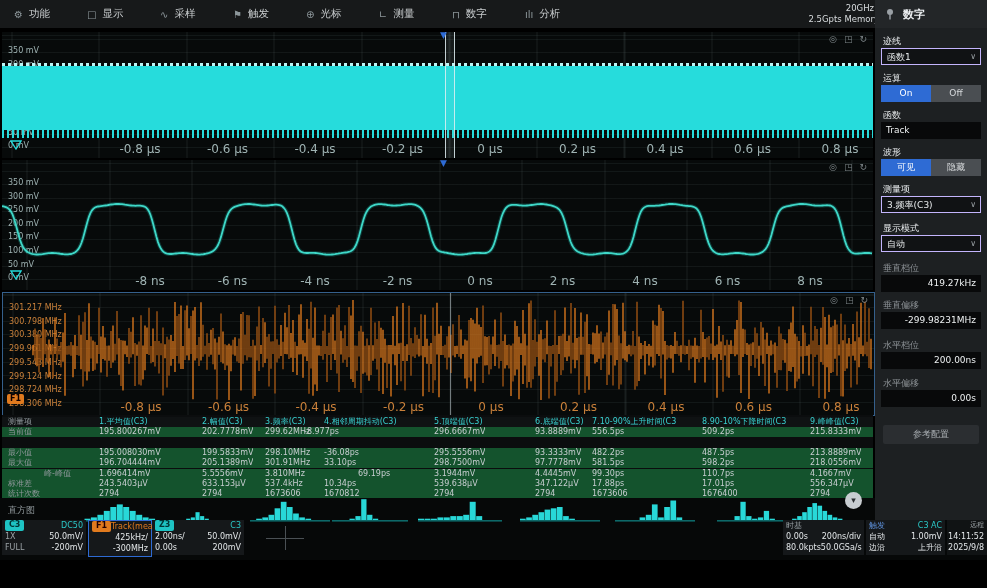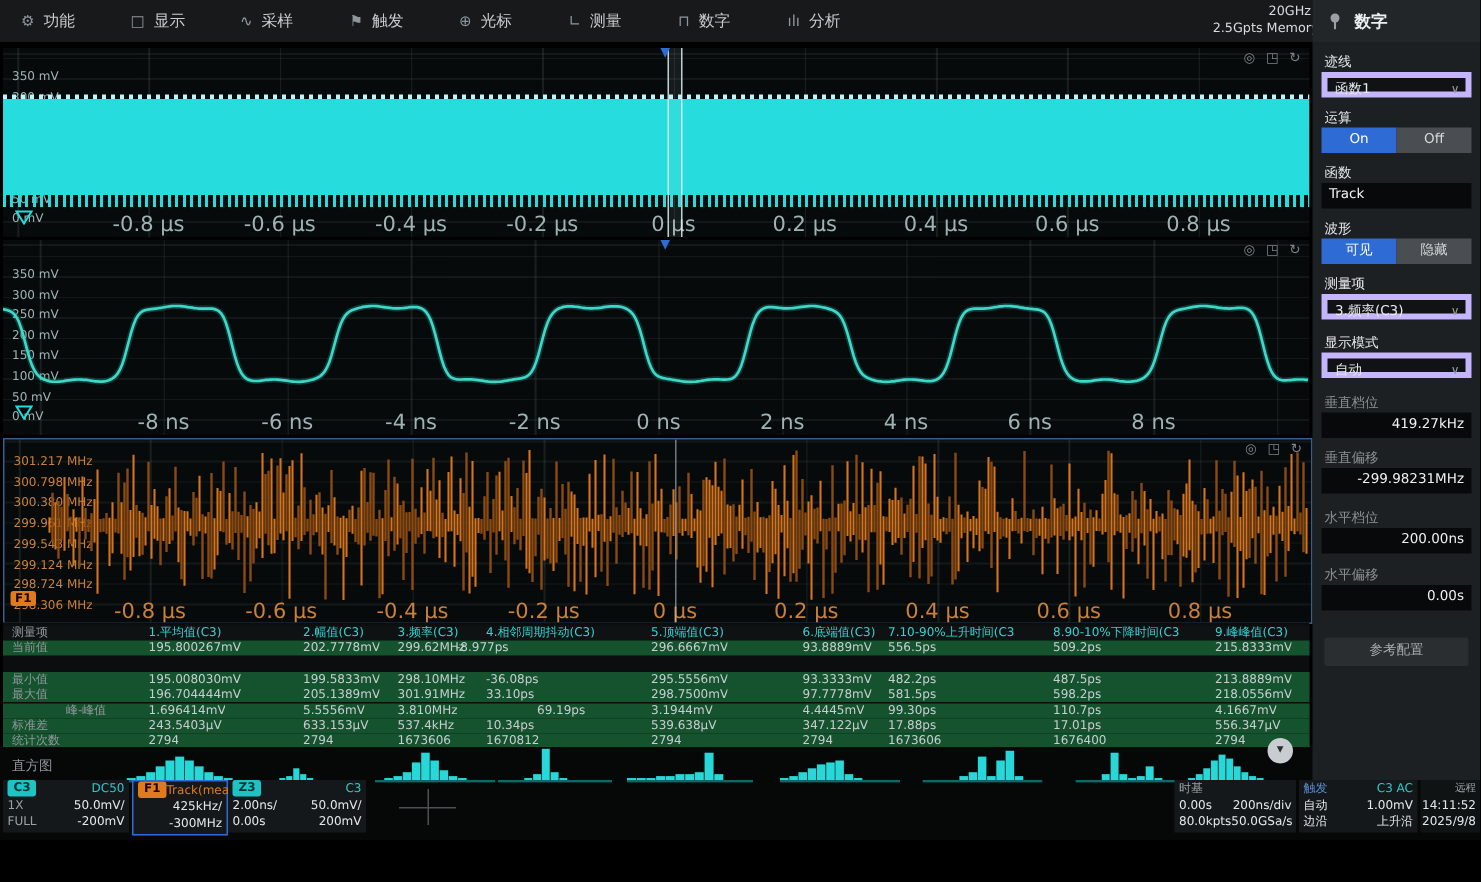--- a/index.html
+++ b/index.html
@@ -21,21 +21,21 @@
   .panel{position:absolute;left:2px;width:871px;background:#070a0a;overflow:hidden;}
   .grid{position:absolute;inset:0;
     background-image:
       repeating-linear-gradient(90deg, rgba(95,115,115,.20) 0 1px, transparent 1px 87.5px),
       repeating-linear-gradient(0deg, rgba(95,115,115,.13) 0 1px, transparent 1px 13.6px);}
   #panel2 .grid{background-image:
       repeating-linear-gradient(90deg, rgba(95,115,115,.20) 0 1px, transparent 1px 82.5px),
       repeating-linear-gradient(0deg, rgba(95,115,115,.13) 0 1px, transparent 1px 13.6px);
       background-position:24.5px 4px;}
   .ylab{position:absolute;left:6px;font-size:8px;color:#9fb3b3;white-space:nowrap;z-index:1;}
-  .xlab{position:absolute;transform:translateX(-50%);font-size:14px;color:#9fb3b3;white-space:nowrap;z-index:3;}
+  .xlab{position:absolute;transform:translateX(-50%);font-size:12px;color:#9fb3b3;white-space:nowrap;z-index:3;margin-left:41px;}
   #panel3 .ylab,#panel3 .xlab{color:#c9803a;}
   .corner-icons{position:absolute;right:6px;top:2px;z-index:6;display:flex;gap:7px;}
   .corner-icons span{color:#7d8588;font-size:9px;line-height:10px;cursor:pointer;}
   .trig-tri{position:absolute;top:-2px;left:438px;color:#2e6bd4;font-size:9px;z-index:6;}
   .gnd-marker{position:absolute;z-index:4;}
   
   .band{position:absolute;left:0;right:0;top:34px;height:64px;background:#26dcdc;z-index:2;}
   .band::before{content:"";position:absolute;left:0;right:0;top:-3px;height:3px;
     background:repeating-linear-gradient(90deg,#bdf6f6 0 3px,transparent 3px 6px);}
   .band::after{content:"";position:absolute;left:0;right:0;bottom:-8px;height:8px;
@@ -73,21 +73,21 @@
   .crosshair:before{content:"";position:absolute;left:50%;top:4px;bottom:4px;width:1px;background:#4a5054;}
   .crosshair:after{content:"";position:absolute;top:50%;left:8px;right:8px;height:1px;background:#4a5054;}
   .scrollbtn{position:absolute;left:845px;top:-6px;width:17px;height:17px;border-radius:50%;background:#c8cdd1;
     color:#2a2e31;font-size:9px;text-align:center;line-height:16px;z-index:6;}
   
   .sidebar{position:absolute;left:875px;top:0;width:112px;height:520px;background:#1d2022;}
   .sb-head{position:absolute;left:0;top:0;width:112px;height:28px;background:#232628;display:flex;align-items:center;gap:8px;padding-left:10px;box-sizing:border-box;}
   .sb-head .t{color:#eceff1;font-size:11px;font-weight:bold;}
   .sb-label{position:absolute;left:8px;font-size:9px;color:#e6e9eb;}
   .sb-label.dim2{color:#8b9094;}
-  .sb-select{position:absolute;left:6px;width:100px;height:17px;background:#101214;border:4px solid #c4b5fd;
+  .sb-select{position:absolute;left:6px;width:100px;height:17px;background:#101214;border:1px solid #c4b5fd;
     color:#e8ebed;font-size:9px;line-height:16px;padding:0 5px;box-sizing:border-box;}
   .sb-select .chev{position:absolute;right:4px;top:0;color:#9aa1a5;font-size:8px;}
   .sb-value{position:absolute;left:6px;width:100px;height:17px;background:#08090a;color:#eef1f2;font-size:9px;
     line-height:17px;text-align:right;padding:0 5px;box-sizing:border-box;}
   .sb-toggle{position:absolute;left:6px;width:100px;height:17px;display:flex;}
   .sb-toggle div{flex:1;text-align:center;font-size:9px;line-height:17px;color:#d7dadc;background:#4a4e52;}
   .sb-toggle div.active{background:#2e6bd4;color:#fff;}
   .sb-btn{position:absolute;left:8px;width:96px;height:19px;background:#2b2e31;border-radius:2px;color:#a7acb0;
     font-size:9px;text-align:center;line-height:19px;}
 </style>

